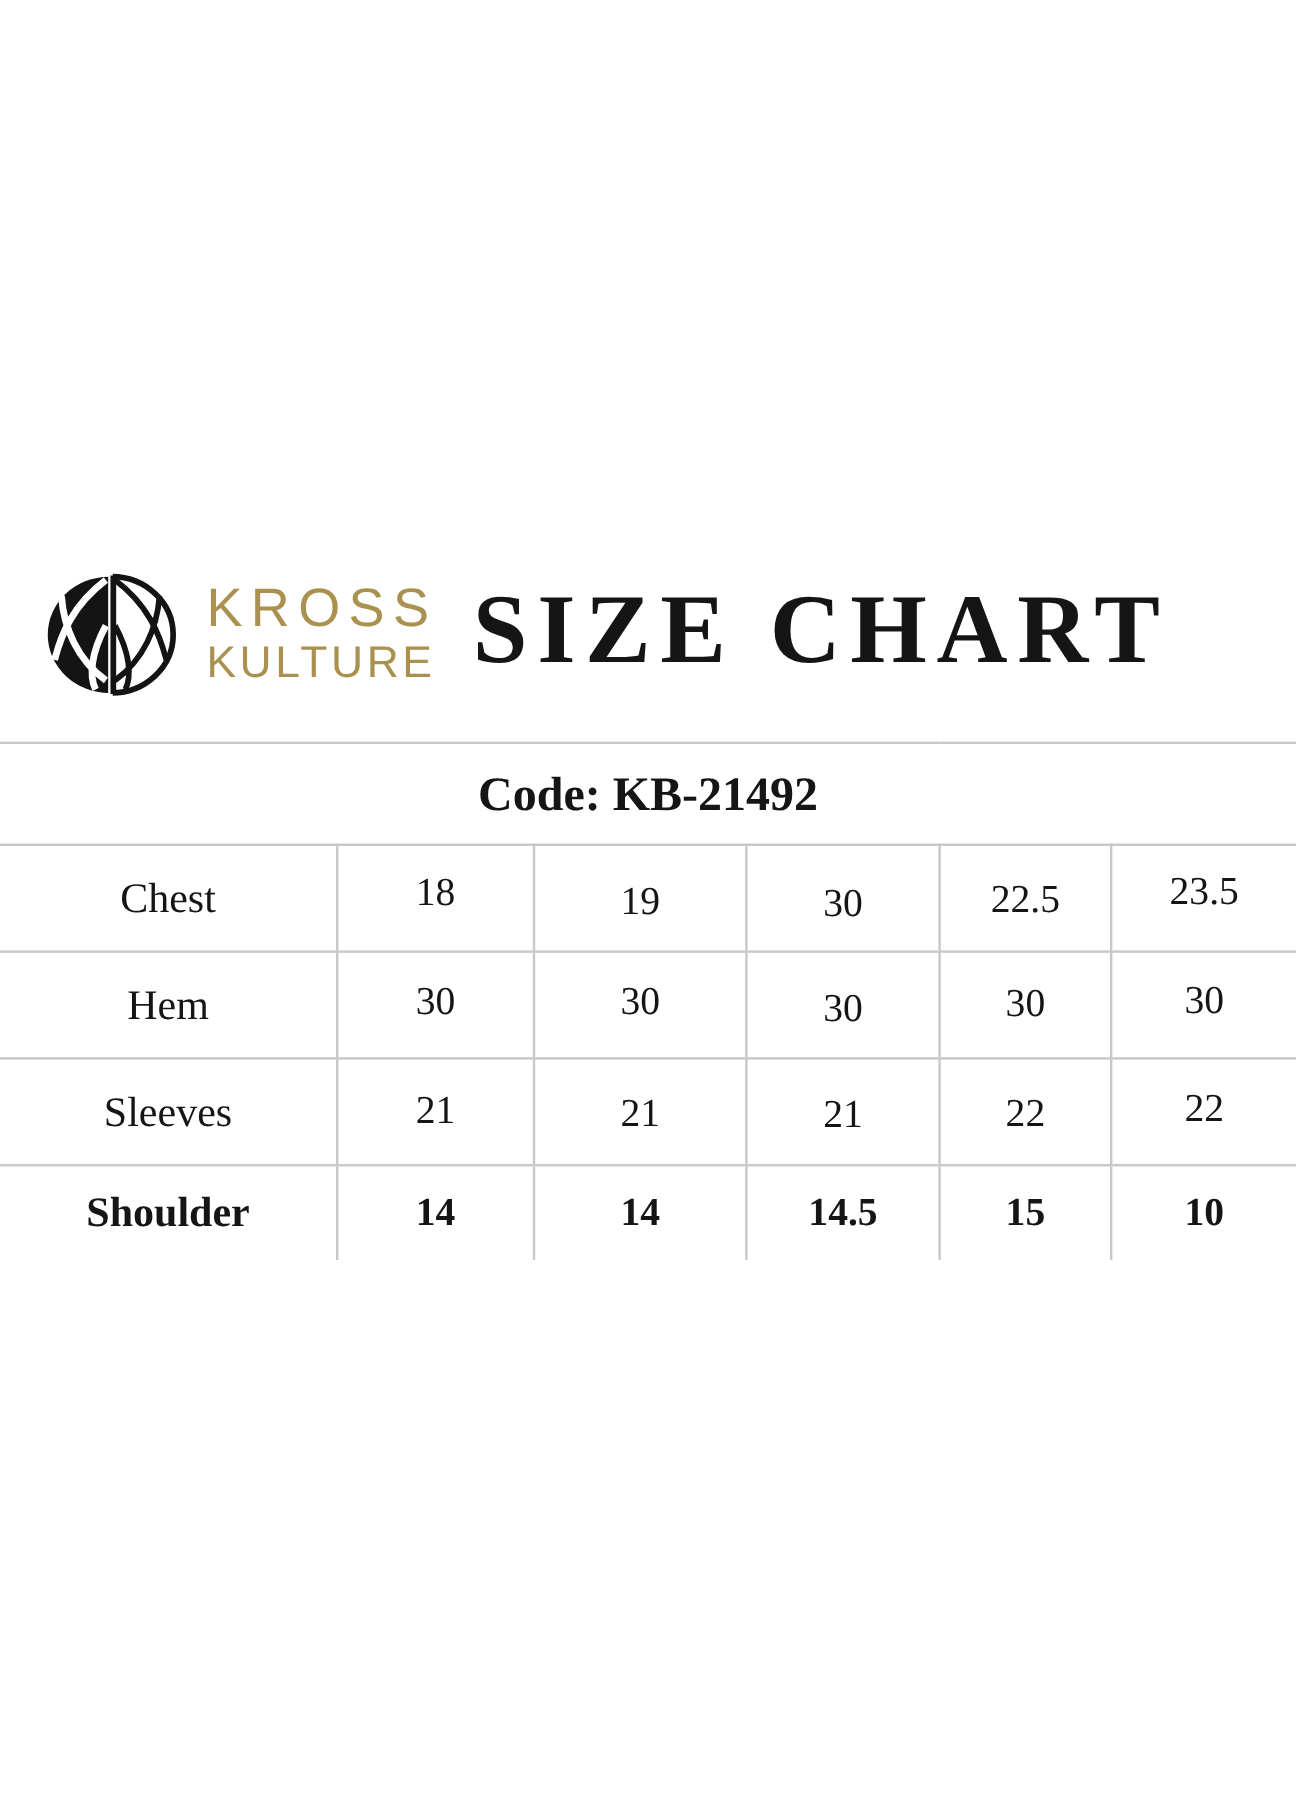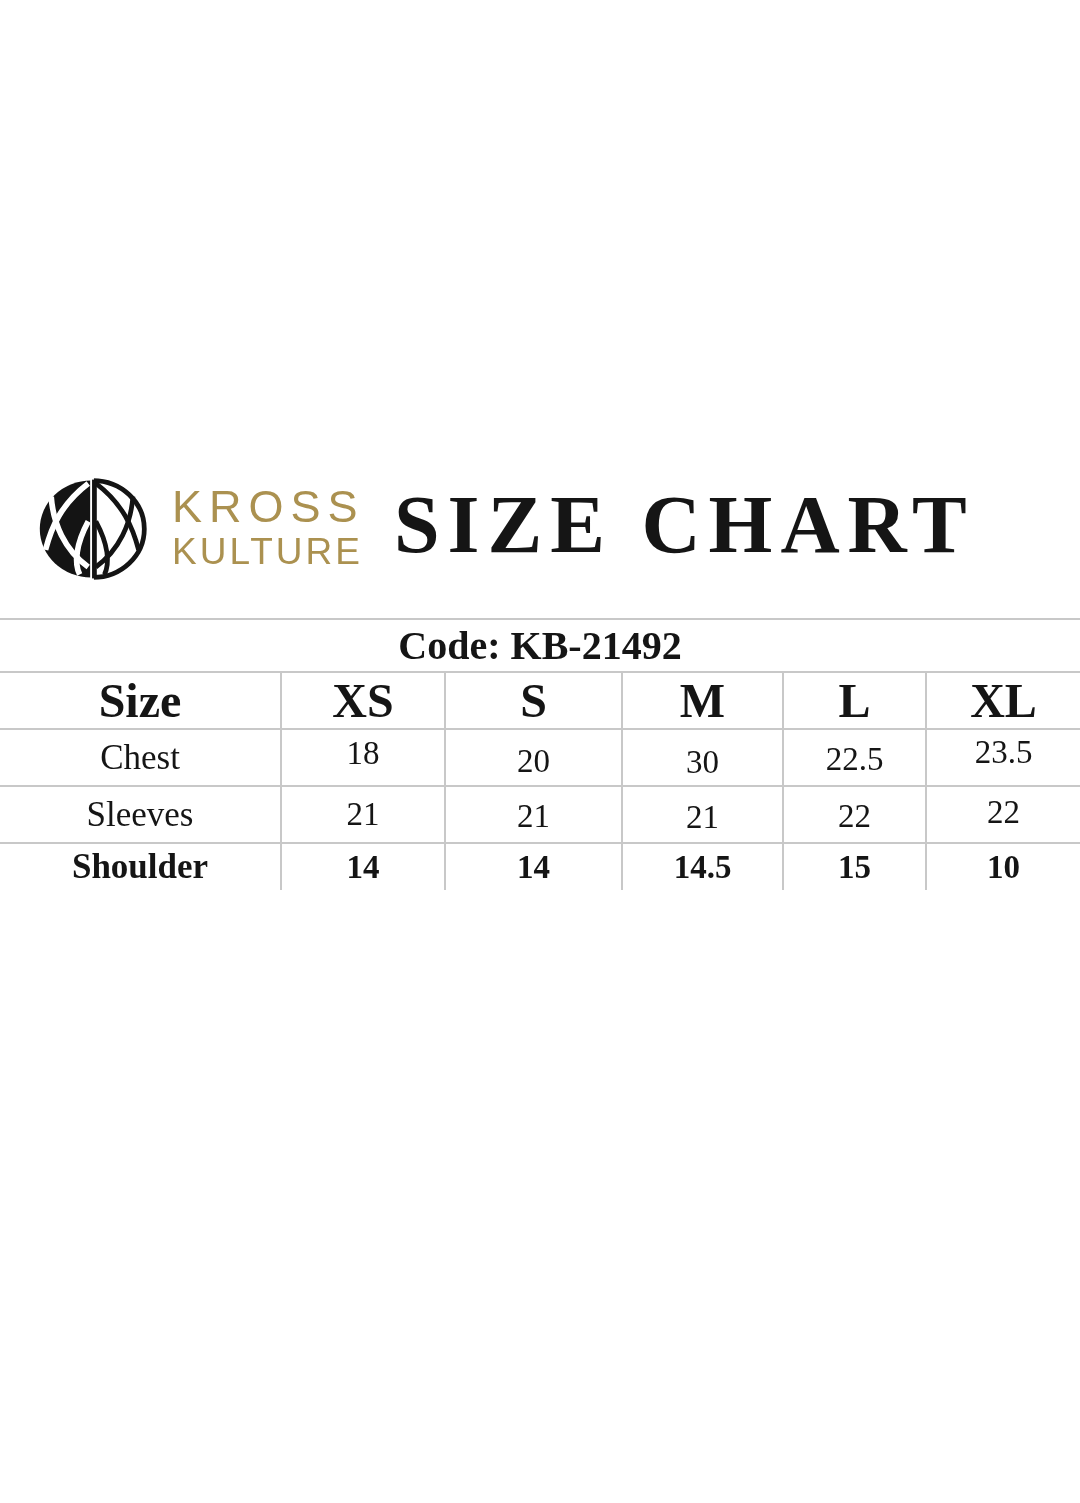--- a/index.html
+++ b/index.html
@@ -13,21 +13,21 @@
               color:var(--gold,#ab9150);line-height:1;}
   #brand-line1{font-size:45px;letter-spacing:7px;font-weight:400;}
   #brand-line2{font-size:37px;letter-spacing:3px;font-weight:400;margin-top:4px;}
 
   #main-title{position:absolute;left:394px;top:484px;font-size:82px;font-weight:bold;
               letter-spacing:8px;line-height:1;white-space:nowrap;}
 
   
   #size-table{position:absolute;left:0;top:618px;width:1080px;border-collapse:collapse;table-layout:fixed;}
   #size-table td{border:2px solid var(--line,#c8c8c8);text-align:center;vertical-align:middle;
-                 padding:0;overflow:hidden;}
+                 padding:16px;overflow:hidden;}
   #size-table td:first-child{border-left:none;}
   #size-table td:last-child{border-right:none;}
   #size-table tr:last-child td{border-bottom:none;}
 
   tr.t-code td{border-left:none;border-right:none;text-align:left;height:51px;
                font-weight:bold;font-size:40px;padding-left:2px;}
   tr.t-head td{height:55px;font-weight:bold;font-size:48px;}
   tr.t-row td{height:55px;font-size:33px;}
   tr.t-row td.lbl{font-size:35px;}
   tr.t-row:last-child td{height:46px;font-weight:bold;}
@@ -86,39 +86,39 @@
         <col style="width:164px">
         <col style="width:177px">
       <col style="width:161px">
         <col style="width:143px">
         <col style="width:154px">
     </colgroup>
     <tbody>
       <tr class="t-code">
         <td colspan="6">Code: KB-21492</td>
       </tr>
-      <tr class="t-head">
-        <td>Size</td>
-        <td>XS</td>
-        <td>S</td>
-        <td>M</td>
-        <td>L</td>
-        <td>XL</td>
-      </tr>
 
 
       <tr class="t-row">
         <td class="lbl">Chest</td>
         <td class="u4">18</td>
-        <td class="d4">20</td>
+        <td class="d4">19</td>
         <td class="d5">30</td>
         <td class="d2">22.5</td>
         <td class="u5">23.5</td>
       </tr>
 
+      <tr class="t-row">
+        <td class="lbl">Hem</td>
+        <td class="u2">30</td>
+        <td class="u2">30</td>
+        <td class="d4">30</td>
+        <td>30</td>
+        <td class="u3">30</td>
+      </tr>
 
       <tr class="t-row">
         <td class="lbl">Sleeves</td>
         <td>21</td>
         <td class="d2">21</td>
         <td class="d3">21</td>
         <td class="d2">22</td>
         <td class="u2">22</td>
       </tr>
 

